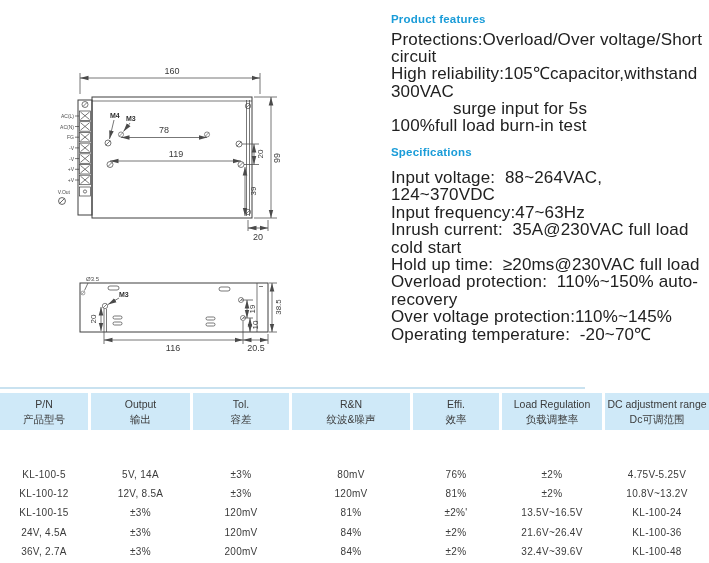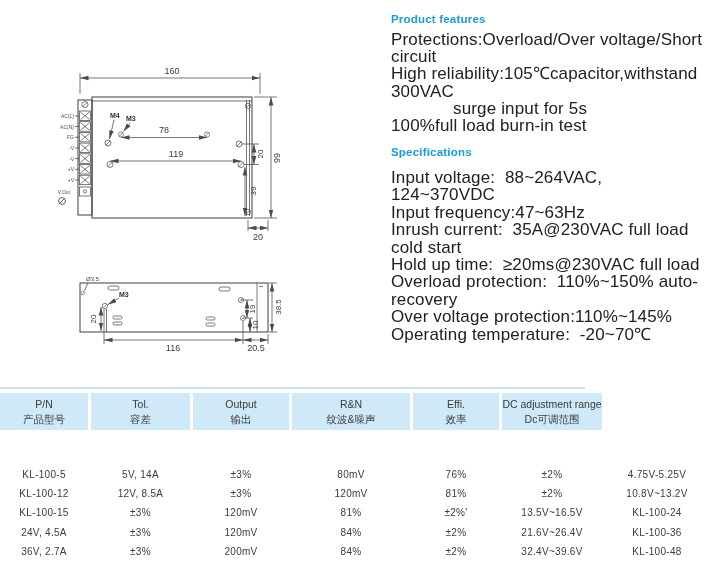--- a/index.html
+++ b/index.html
@@ -212,34 +212,38 @@
 
   <div class="spec-table">
     <div class="tline"></div>
 
     <div class="thead">
       <div class="hc">
         <div>P/N</div>
         <div>产品型号</div>
       </div>
       <div class="hc">
+        <div>Output</div>
+        <div>输出</div>
+      </div>
+      <div class="hc">
         <div>Tol.</div>
         <div>容差</div>
       </div>
       <div class="hc">
-        <div>Output</div>
-        <div>输出</div>
-      </div>
-      <div class="hc">
         <div>R&amp;N</div>
         <div>纹波&amp;噪声</div>
       </div>
       <div class="hc">
         <div>Effi.</div>
         <div>效率</div>
+      </div>
+      <div class="hc">
+        <div>Load Regulation</div>
+        <div>负载调整率</div>
       </div>
       <div class="hc">
         <div>DC adjustment range</div>
         <div>Dc可调范围</div>
       </div>
     </div>
 
     <div class="tbody">
       <div class="bc">KL-100-5</div>
       <div class="bc">5V, 14A</div>

